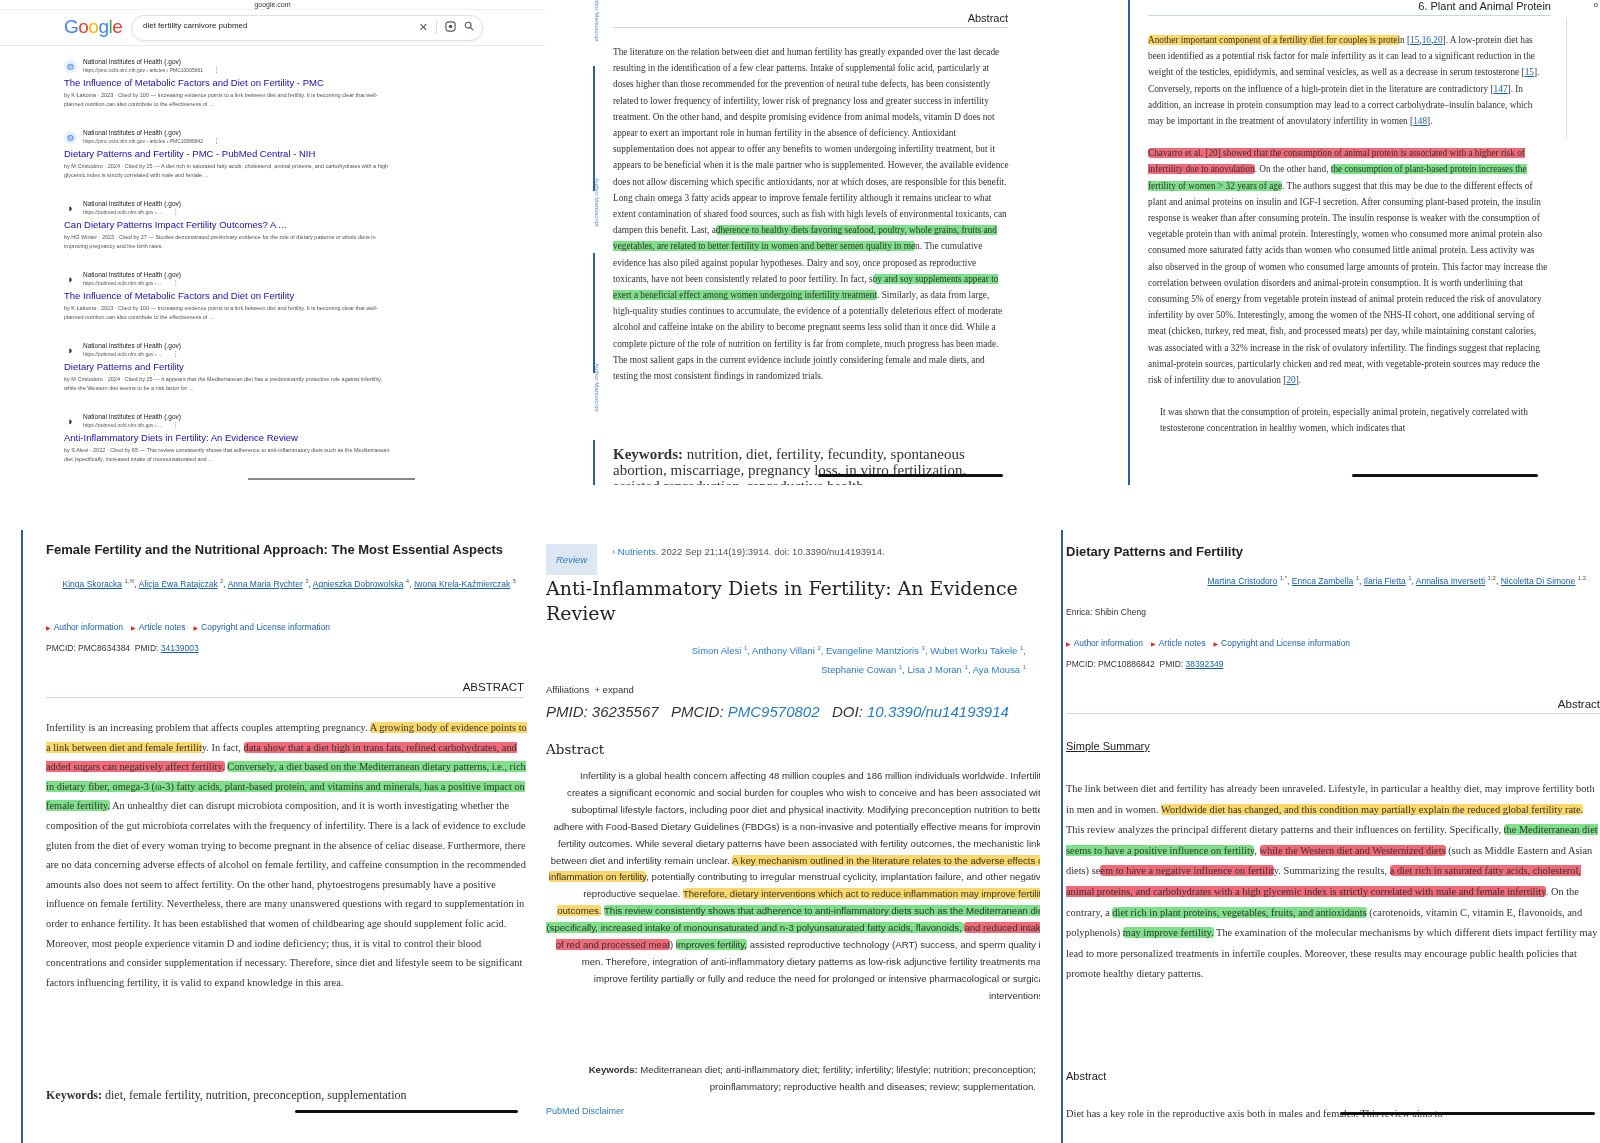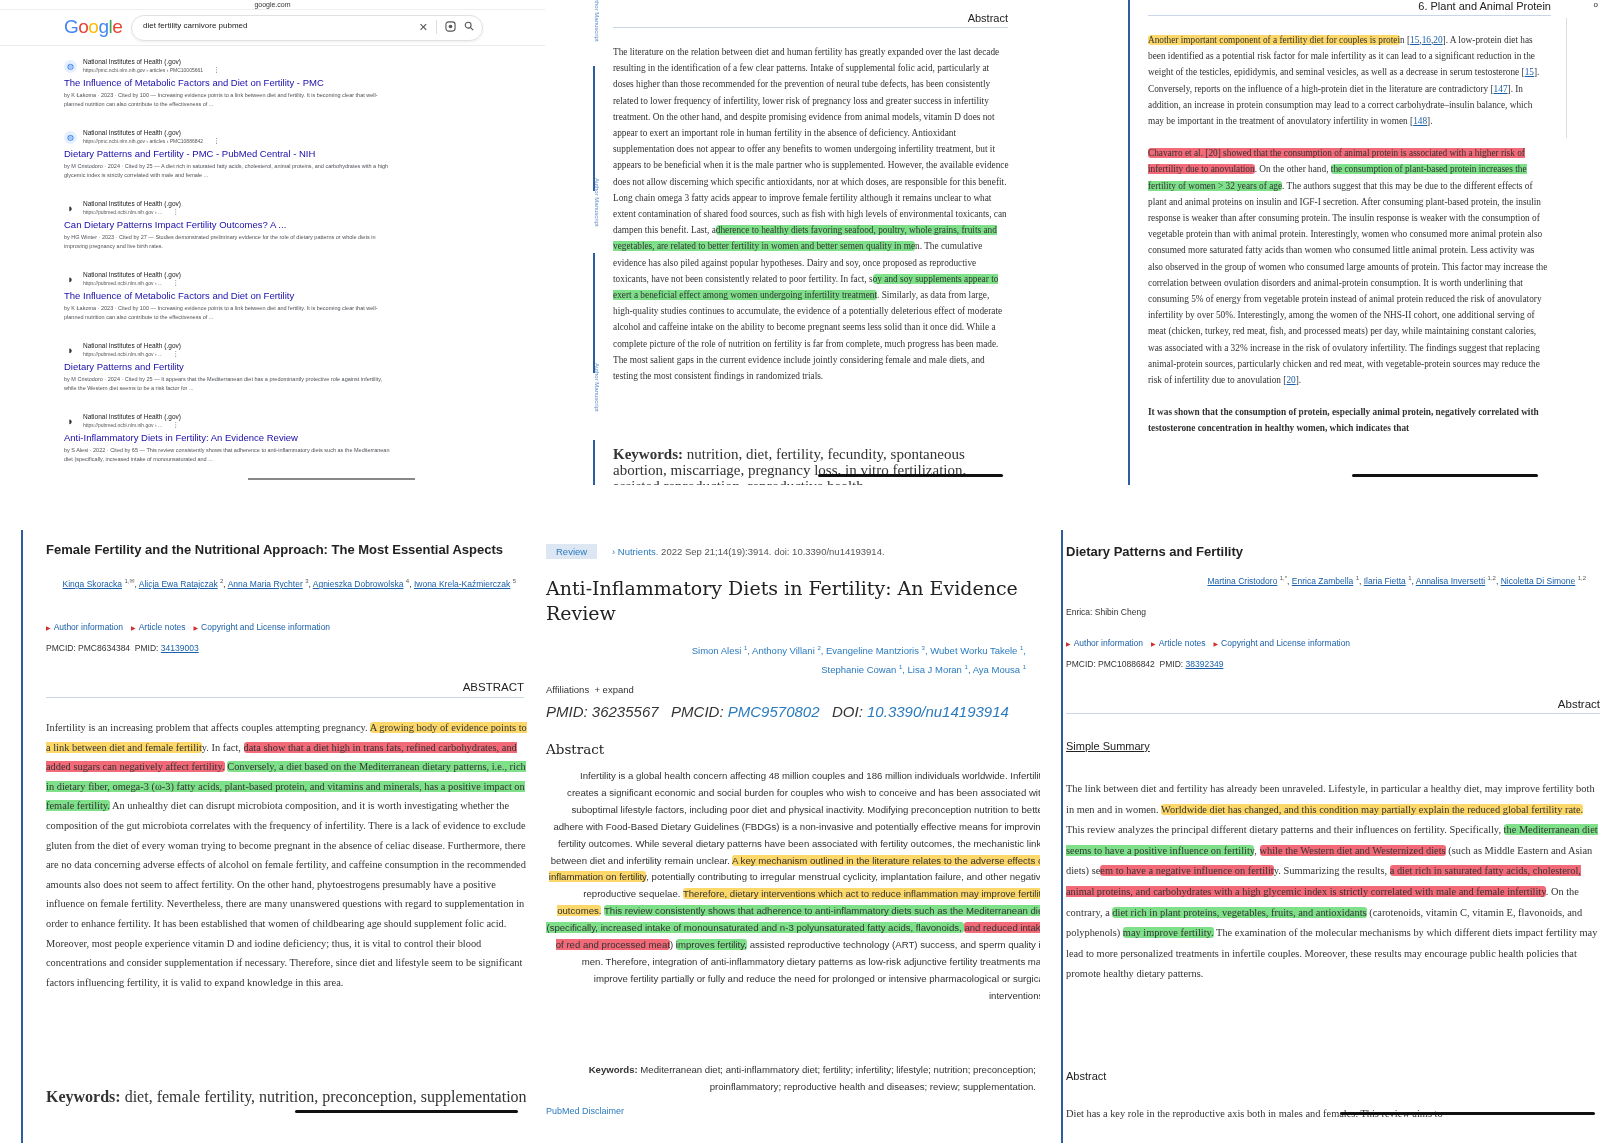--- a/index.html
+++ b/index.html
@@ -54,25 +54,25 @@
   #p-female { left:0; top:530px; width:540px; height:613px; }
   .p4-bar { position:absolute; left:21px; top:0; width:2px; height:613px; background:#2c5ea0; }
   .p4-title { position:absolute; left:46px; top:12px; font-size:13px; font-weight:bold; color:#222; white-space:nowrap; }
   .p4-authors { position:absolute; left:46px; top:41px; width:470px; font-size:8.5px; line-height:20px; color:#1a5fa8; }
   .p4-authors sup { color:#555; font-size:6px; }
   .p4-notes { position:absolute; left:46px; top:92px; font-size:8.5px; color:#1a5fa8; }
   .arrow { color:#d32f2f; font-size:6px; margin-right:3px; }
   .p4-ids { position:absolute; left:46px; top:113px; font-size:8.5px; color:#333; }
   .p4-abshead { position:absolute; left:46px; top:151px; width:478px; font-size:11.5px; color:#222; border-bottom:1px solid #c9d6e8; padding-bottom:4px; }
   .p4-body { position:absolute; left:46px; top:188px; width:482px; font-size:10.4px; line-height:19.6px; color:#333; }
-  .p4-kw { position:absolute; left:46px; top:558px; font-size:16px; color:#333; }
+  .p4-kw { position:absolute; left:46px; top:558px; font-size:12px; color:#333; }
 
   
   #p-anti { left:540px; top:530px; width:500px; height:613px; }
-  .p5-badge { position:absolute; left:6px; top:14px; background:#dde7f3; color:#2b7bbf; font-size:9.5px; padding:2px 10px; }
+  .p5-badge { position:absolute; left:6px; top:14px; background:#dde7f3; color:#2b7bbf; font-size:9.5px; padding:10px 10px;font-style:italic; }
   .p5-cite { position:absolute; left:72px; top:16px; font-size:9.5px; color:#555; white-space:nowrap; }
   .p5-title { position:absolute; left:6px; top:46px; width:490px; font-size:19px; line-height:25px; color:#222; font-family:"DejaVu Serif", "Liberation Serif", serif; }
   .p5-authors { position:absolute; left:6px; top:110px; width:480px; font-size:9.5px; line-height:17px; color:#2b7bbf; }
   .p5-authors sup { font-size:6px; color:#2b7bbf; }
   .p5-aff { position:absolute; left:6px; top:154px; font-size:9.5px; color:#333; }
   .p5-ids { position:absolute; left:6px; top:173px; font-size:15px; color:#333;font-style:italic; }
   .p5-abshead { position:absolute; left:6px; top:211px; font-size:13.5px; color:#222; font-family:"DejaVu Serif", "Liberation Serif", serif; }
   .p5-body { position:absolute; left:6px; top:238px; width:500px; font-size:9.6px; line-height:16.9px; color:#333; white-space:normal; }
   .p5-kw { position:absolute; left:6px; top:532px; width:490px; font-size:9.6px; line-height:16.9px; color:#333; }
   .p5-disc { position:absolute; left:6px; top:576px; font-size:9px; color:#2b7bbf; }
@@ -207,21 +207,21 @@
   </div>
   <div class="scrollbar-h" style="left:273px;top:474px;width:185px;"></div>
 </div>
 
 <div class="panel" id="p-prot">
   <div class="p3-bar"></div>
   <div class="p3-head sans">6. Plant and Animal Protein</div>
   <div class="p3-body serif">
     <p style="margin:0 0 16px 0;" id="p3-para1"><span class="hl-y">Another important component of a fertility diet for couples is protei</span><span>n [</span><span class="link">15</span><span>,</span><span class="link">16</span><span>,</span><span class="link">20</span><span>]. A low-protein diet has been identified as a potential risk factor for male infertility as it can lead to a significant reduction in the weight of the testicles, epididymis, and seminal vesicles, as well as a decrease in serum testosterone [</span><span class="link">15</span><span>]. Conversely, reports on the influence of a high-protein diet in the literature are contradictory [</span><span class="link">147</span><span>]. In addition, an increase in protein consumption may lead to a correct carbohydrate–insulin balance, which may be important in the treatment of anovulatory infertility in women [</span><span class="link">148</span><span>].</span></p>
     <p style="margin:0 0 16px 0;" id="p3-para2"><span class="hl-r">Chavarro et al. [20] showed that the consumption of animal protein is associated with a higher risk of infertility due to anovulation</span><span>. On the other hand, </span><span class="hl-g">the consumption of plant-based protein increases the fertility of women &gt; 32 years of age</span><span>. The authors suggest that this may be due to the different effects of plant and animal proteins on insulin and IGF-I secretion. After consuming plant-based protein, the insulin response is weaker than after consuming protein. The insulin response is weaker with the consumption of vegetable protein than with animal protein. Interestingly, women who consumed more animal protein also consumed more saturated fatty acids than women who consumed little animal protein. Less activity was also observed in the group of women who consumed large amounts of protein. This factor may increase the correlation between ovulation disorders and animal-protein consumption. It is worth underlining that consuming 5% of energy from vegetable protein instead of animal protein reduced the risk of anovulatory infertility by over 50%. Interestingly, among the women of the NHS-II cohort, one additional serving of meat (chicken, turkey, red meat, fish, and processed meats) per day, while maintaining constant calories, was associated with a 32% increase in the risk of ovulatory infertility. The findings suggest that replacing animal-protein sources, particularly chicken and red meat, with vegetable-protein sources may reduce the risk of infertility due to anovulation [</span><span class="link">20</span><span>].</span></p>
-    <p style="margin:0;font-weight:bold;">It was shown that the consumption of protein, especially animal protein, negatively correlated with testosterone concentration in healthy women, which indicates that</p>
+    <p style="margin:12px;">It was shown that the consumption of protein, especially animal protein, negatively correlated with testosterone concentration in healthy women, which indicates that</p>
   </div>
   <div class="p3-rside"></div>
   <div class="p3-corner">o</div>
   <div class="scrollbar-h" style="left:272px;top:474px;width:186px;"></div>
 </div>
 
 <div class="panel" id="p-female">
   <div class="p4-bar"></div>
   <div class="p4-title sans">Female Fertility and the Nutritional Approach: The Most Essential Aspects</div>
   <div class="p4-authors sans" id="p4-authors"><span class="link">Kinga Skoracka</span> <sup>1,✉</sup><span style="color: rgb(51, 51, 51);">, </span><span class="link">Alicja Ewa Ratajczak</span> <sup>2</sup><span style="color: rgb(51, 51, 51);">, </span><span class="link">Anna Maria Rychter</span> <sup>3</sup><span style="color: rgb(51, 51, 51);">, </span><span class="link">Agnieszka Dobrowolska</span> <sup>4</sup><span style="color: rgb(51, 51, 51);">, </span><span class="link">Iwona Krela-Kaźmierczak</span> <sup>5</sup></div>

